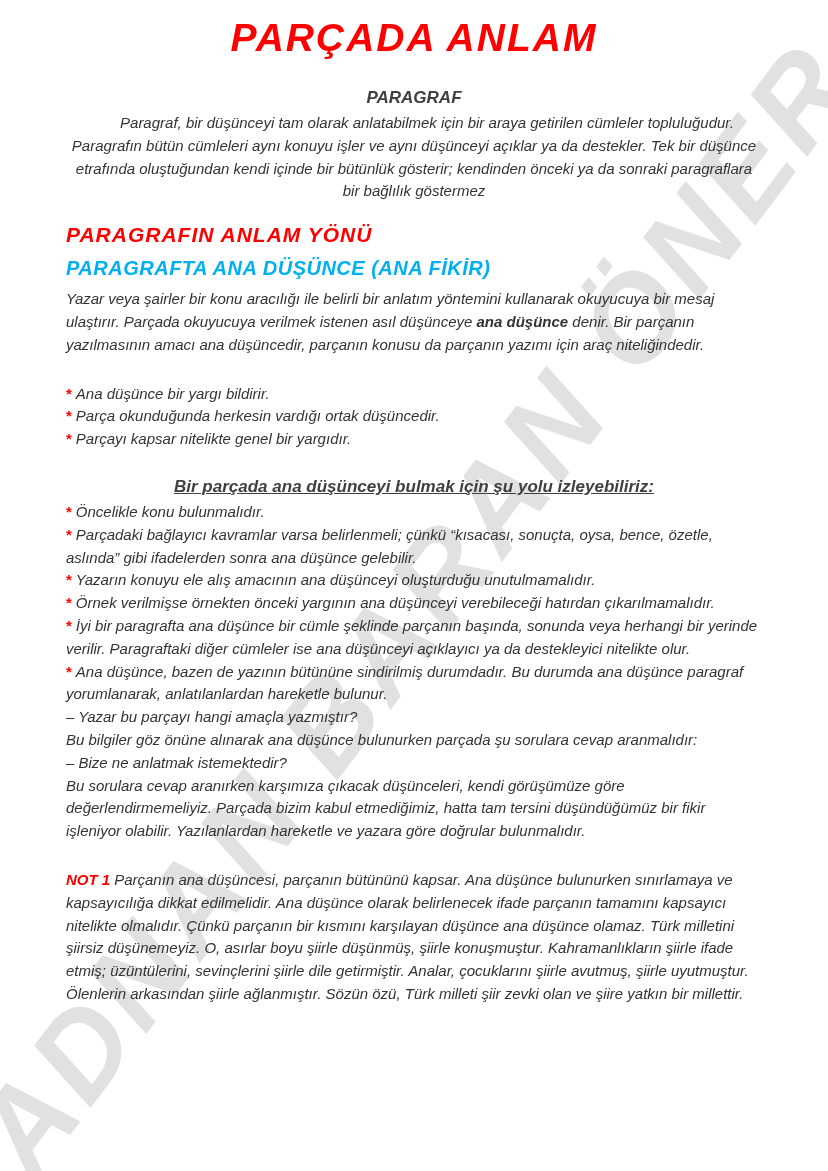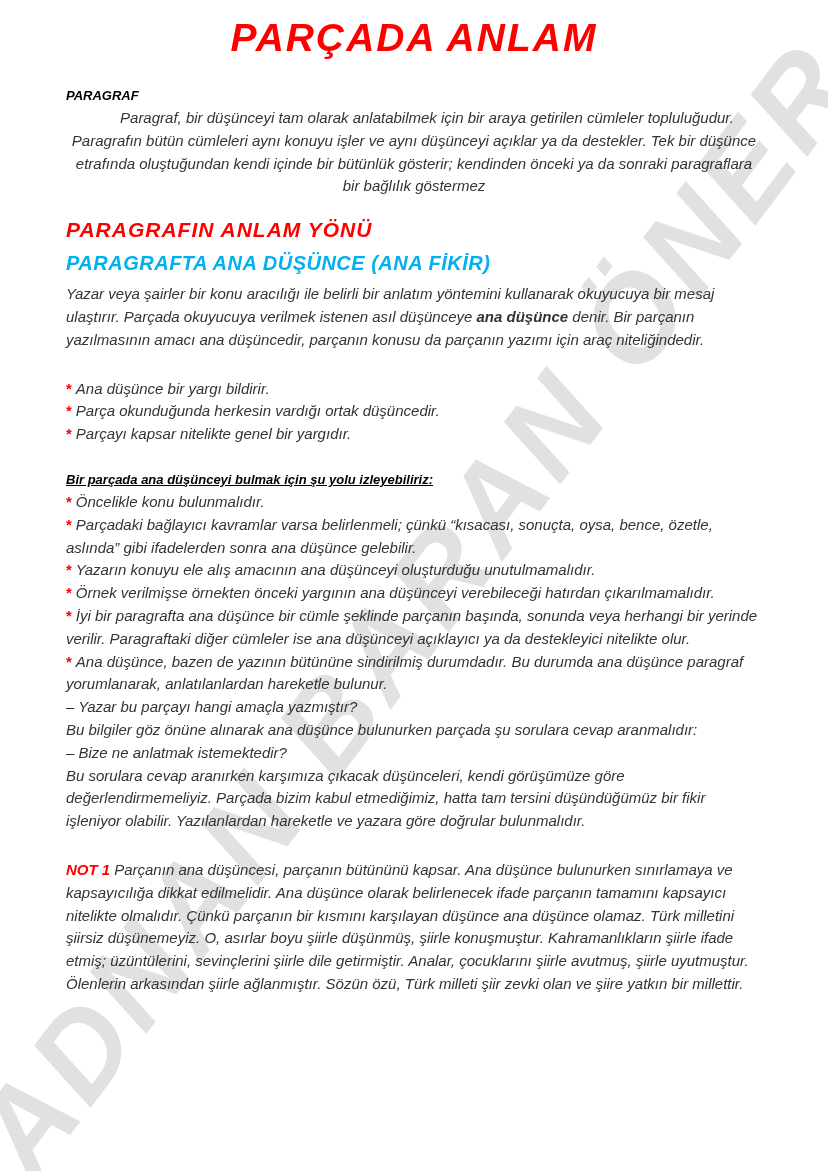--- a/index.html
+++ b/index.html
@@ -34,25 +34,26 @@
   .doc-title {
     text-align: center;
     color: #ff0000;
     font-size: 39px;
     font-weight: bold;
     font-style: italic;
     letter-spacing: 2px;
     margin-bottom: 28px;
   }
   .h-cyan-small {
-    color: #000000;
-    font-size: 13px;
+    color: #404040;
+    font-size: 17px;
     font-weight: bold;
     font-style: italic;
     margin-bottom: 4px;
+    text-align: center;
   }
   .h-red-center {
     color: #ff0000;
     font-size: 21px;
     font-weight: bold;
     font-style: italic;
     margin: 18px 0 10px 0;
     letter-spacing: 1px;
   }
   .h-cyan-big {

